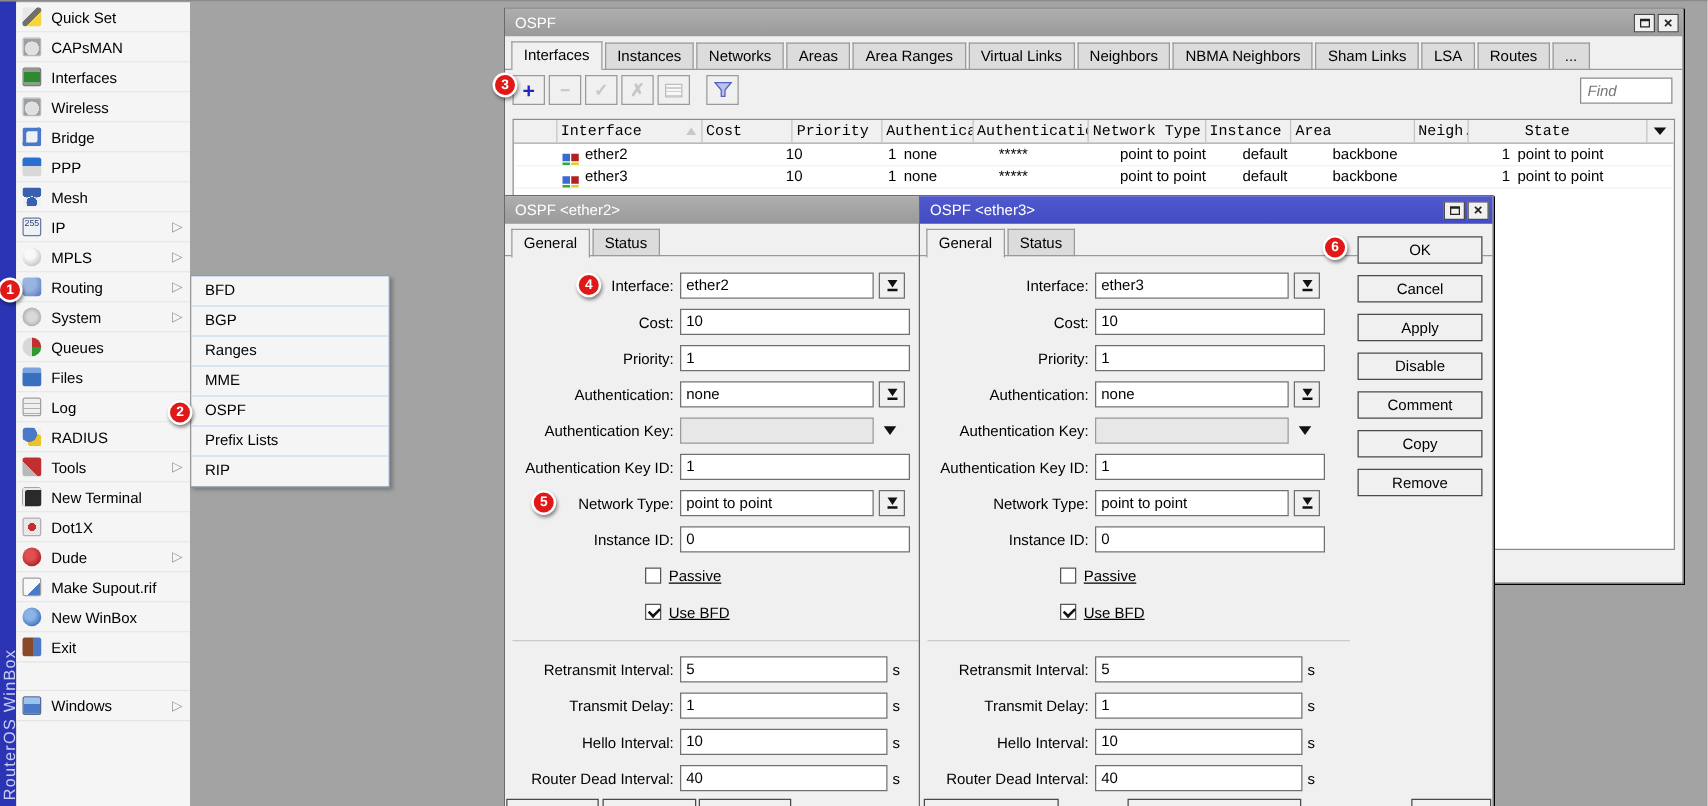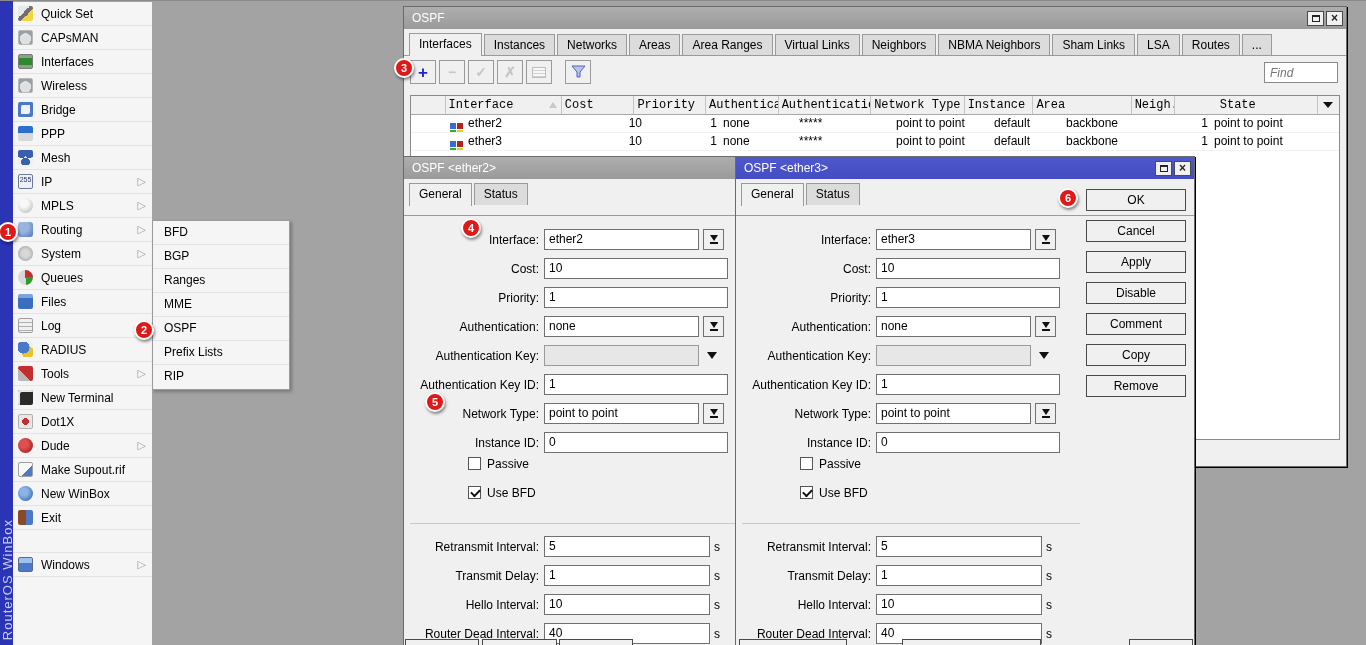--- a/index.html
+++ b/index.html
@@ -38,21 +38,21 @@
   .i-tools{background:linear-gradient(45deg,#b8b8b8 40%,#c03030 40%);}
   .i-new-terminal{background:#2a2a2a; box-shadow:inset 2px 2px 0 #e8e8e8;}
   .i-dot1x{background:radial-gradient(circle at 50% 50%, #c03030 35%, #e8e8e8 36%);border:1px solid #b0b0b0;}
   .i-dude{background:radial-gradient(circle at 40% 40%, #e05050 30%, #9a1515 90%);border-radius:50%;}
   .i-make-supout{background:linear-gradient(135deg,#f8f8f8 60%,#4b79c8 60%);border:1px solid #a0a0a0;}
   .i-new-winbox{background:radial-gradient(circle at 40% 40%, #8ab4e8 30%, #2a5faa 90%);border-radius:50%;}
   .i-exit{background:linear-gradient(90deg,#8a4a2a 55%, #4b79c8 55%);}
   .i-windows{background:linear-gradient(#9ac4ee 40%, #4b79c8 40%);border:1px solid #5a6a8a;}
 
   
-  .submenu { position:absolute; left:152px; top:219px; width:138px; background:#3b82f6; border:1px solid #9a9a9a; box-shadow:2px 2px 3px rgba(0,0,0,.25); z-index:4; }
+  .submenu { position:absolute; left:152px; top:219px; width:160px; background:#3b82f6; border:1px solid #9a9a9a; box-shadow:2px 2px 3px rgba(0,0,0,.25); z-index:4; }
   .smitem { height:24px; line-height:23px; padding-left:11px; border-bottom:1px solid #e3e3e3; background:#f5f5f5; }
   .smitem:last-child { border-bottom:none; }
 
   
   .win { position:absolute; background:#f0f0f0; border:1px solid #6a6a6a; box-shadow:1px 1px 0 #000; }
   .titlebar { height:22px; display:flex; align-items:center; padding:0 3px 0 8px; color:#fff; }
   .tb-gray { background:linear-gradient(#aeaeae,#9a9a9a); }
   .tb-blue { background:linear-gradient(#5058ce,#434cc2); }
   .titlebar .ttl { flex:1; }
   .wbtn { width:17px; height:15px; background:#f0f0f0; border:1px solid #4a4a4a; margin-left:2px;
@@ -84,36 +84,36 @@
   .ddtri { width:0; height:0; border-left:5px solid transparent; border-right:5px solid transparent; border-top:6px solid #111; }
   .trow { display:flex; height:18px; border-bottom:1px solid #f2f2f2; }
   .td { padding:1px 3px; white-space:nowrap; overflow:hidden; }
   .td.r { text-align:right; }
   .ifgrid { display:inline-grid; grid-template-columns:6px 6px; grid-template-rows:6px 6px; gap:1px; margin-right:5px; vertical-align:-2px; }
   .ifgrid i { display:block; }
   .ifgrid .c1{background:#3b6ad4}.ifgrid .c2{background:#b22222}.ifgrid .c3{background:#2fae2f}.ifgrid .c4{background:#d6d620}
   .winfooter { position:absolute; left:6px; right:6px; bottom:4px; height:20px; background:#f0f0f0; }
 
   
-  .dlg-tabs { display:flex; align-items:flex-start; padding:4px 0 0 5px; height:37px; position:relative; }
+  .dlg-tabs { display:flex; align-items:center; padding:4px 0 0 5px; height:26px; position:relative; }
   .dlg-tabs::after { content:""; position:absolute; left:0; right:0; bottom:0; border-bottom:1px solid #9a9a9a; }
   .frow { height:29px; display:flex; align-items:center; padding-left:6px; }
   .flabel { width:134px; text-align:right; padding-right:5px; white-space:nowrap; }
   .finput { height:21px; background:#fff; border:1px solid #707070; padding:2px 4px; white-space:nowrap; overflow:hidden; }
   .finput.full { width:184px; }
   .finput.dd { width:155px; }
   .finput.sfx { width:166px; }
   .finput.disabled { width:155px; background:#e7e7e7; border-color:#9a9a9a; }
   .dropbtn { width:21px; height:21px; border:1px solid #707070; background:#f0f0f0; margin-left:4px;
              display:flex; flex-direction:column; align-items:center; justify-content:center; }
   .dropbtn .tri { width:0; height:0; border-left:4px solid transparent; border-right:4px solid transparent; border-top:6px solid #111; }
   .dropbtn .bar { width:8px; height:2px; background:#111; margin-top:1px; }
   .plainarrow { margin-left:8px; width:0; height:0; border-left:5px solid transparent; border-right:5px solid transparent; border-top:7px solid #111; }
   .suffix { margin-left:4px; }
-  .cbrow { height:29px; display:flex; padding-left:64px; }
+  .cbrow { height:29px; display:flex; align-items:center; padding-left:112px;text-decoration:underline; }
   .cbox { width:13px; height:13px; border:1px solid #555; background:#fff; margin-right:6px; position:relative; }
   .cbox.checked::after { content:""; position:absolute; left:2px; top:2px; width:7px; height:4px;
      border-left:2px solid #111; border-bottom:2px solid #111; transform:rotate(-45deg); }
   .fsep { height:9px; border-bottom:1px solid #c9c9c9; margin:0 6px 8px 6px; }
   .sidebtns { position:absolute; top:32px; left:350px; width:100px; }
   .sidebtn { height:22px; border:1px solid #4a4a4a; background:#f0f0f0; text-align:center; line-height:20px; margin-bottom:9px; }
   .sidebtn.gap { margin-top:3px; }
   .partials { position:absolute; left:0; right:0; top:482px; height:12px; }
   .partial { position:absolute; top:0; height:12px; background:#f0f0f0; border:1px solid #4a4a4a; }
 

